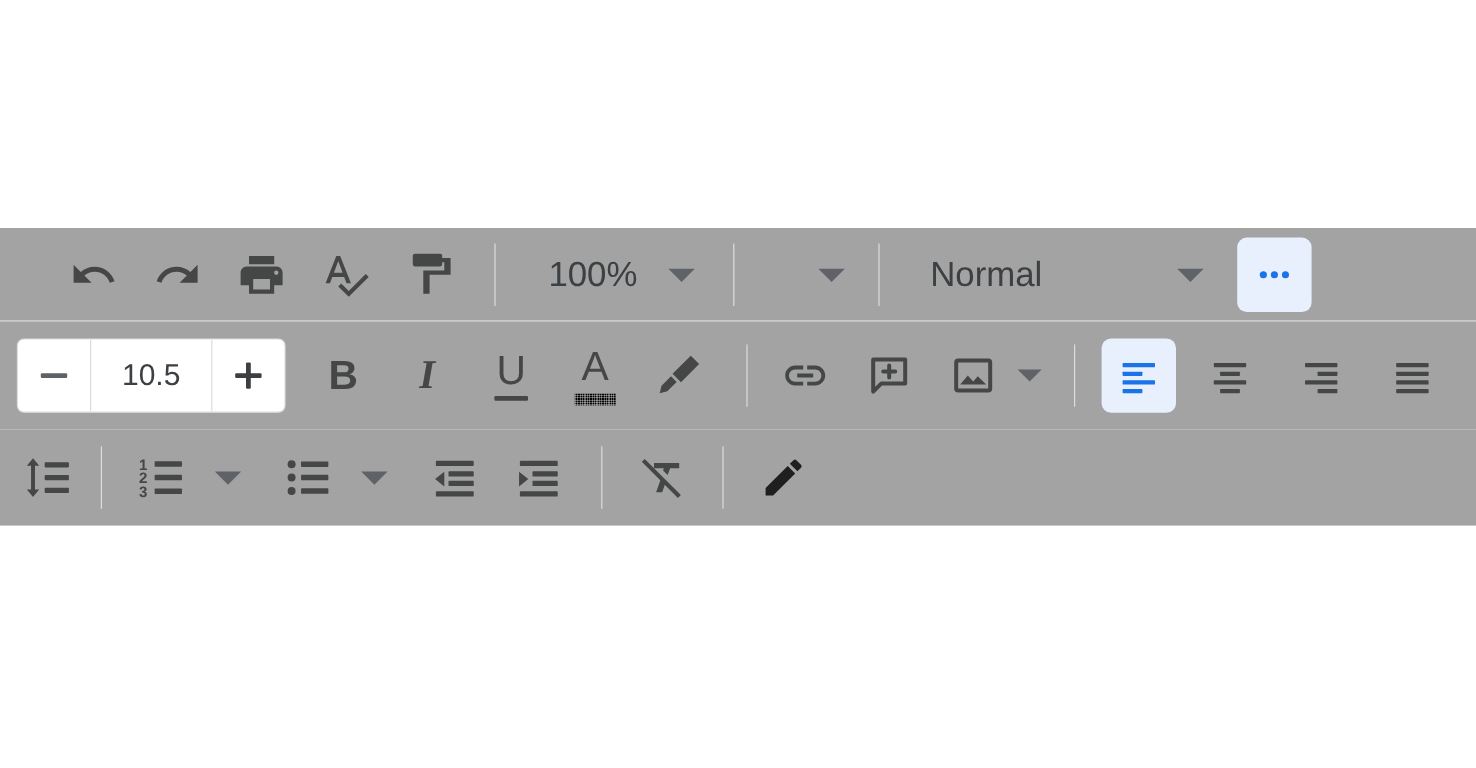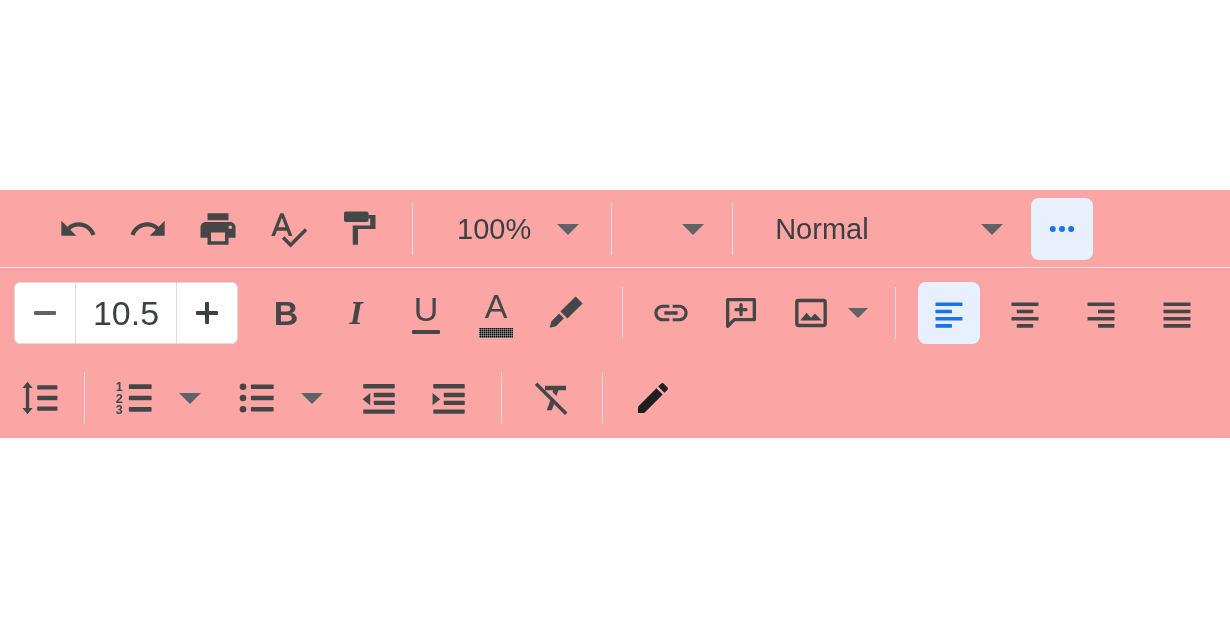--- a/index.html
+++ b/index.html
@@ -22,21 +22,21 @@
     position: absolute;
     left: 0;
     top: 190px;
     width: 1230px;
   }
 
   .tb-row {
     display: flex;
     align-items: center;
     height: 80px;
-    background: #fca5a5;
+    background: #a3a3a3;
     position: relative;
   }
   .tb-row.row1 { height: 78px; }
   .tb-row.row2 { height: 90px; }
   .tb-row.row3 { height: 80px; }
 
   .row-divider {
     position: absolute;
     left: 0;
     width: 1230px;
@@ -129,21 +129,21 @@
     cursor: pointer;
     padding: 0;
   }
   .stepper-value {
     width: 100px;
     border-left: 1px solid #dadce0;
     border-right: 1px solid #dadce0;
     display: flex;
     align-items: center;
     justify-content: center;
-    font-size: 34px;
+    font-size: 25px;
     color: #3c4043;
     background: transparent;
     font-family: "Liberation Sans", sans-serif;
     text-align: center;
     outline: none;
     padding: 0;
   }
   .glyph-minus {
     width: 22px;
     height: 4px;

